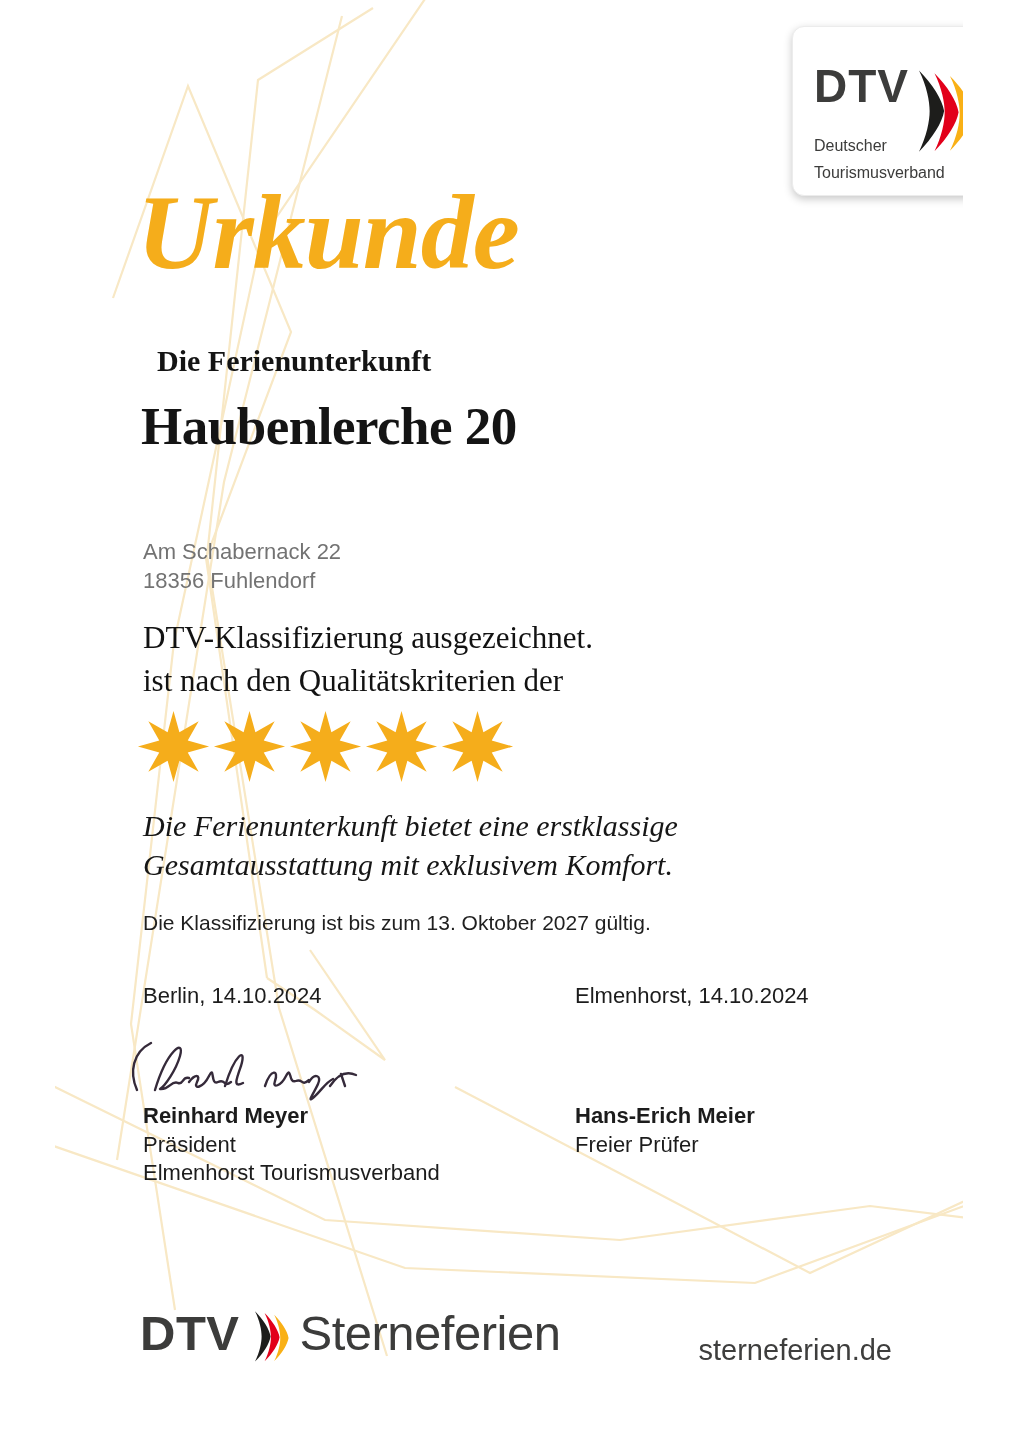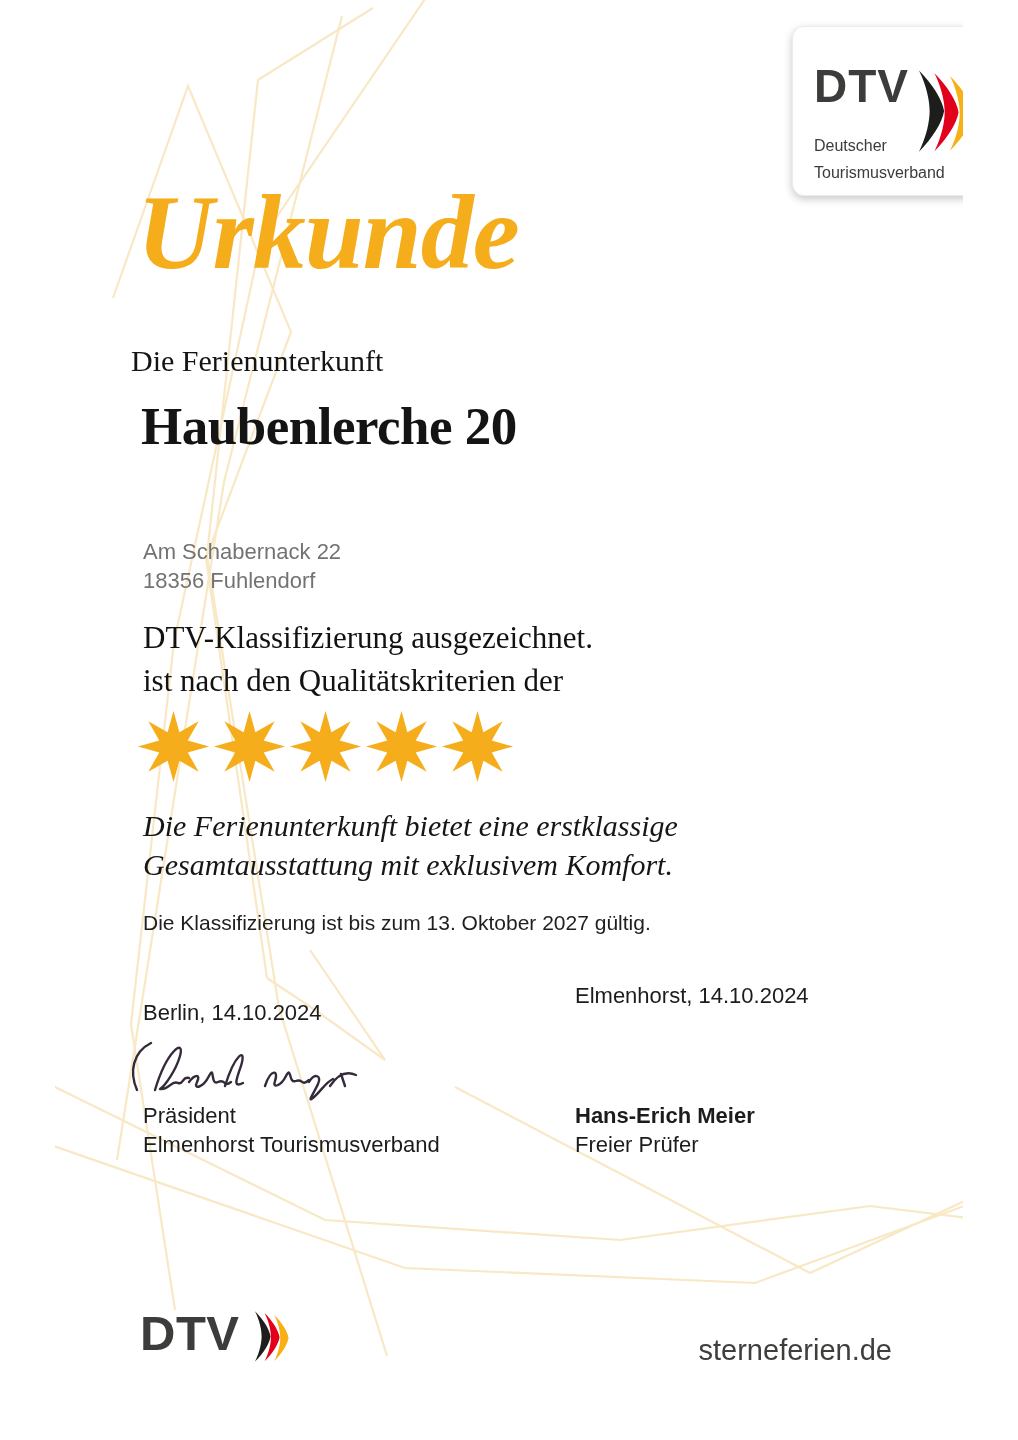--- a/index.html
+++ b/index.html
@@ -28,40 +28,40 @@
 
   
   .title{
     left:82px;top:162px;font-family:"Liberation Serif",serif;font-style:italic;
     font-weight:bold;font-size:106px;line-height:1.1;color:var(--gold);
     letter-spacing:-1px;
     margin-top:13px;
   }
 
   .intro{
-    left:76px;top:344px;font-family:"Liberation Serif",serif;font-weight:normal;
+    left:102px;top:344px;font-family:"Liberation Serif",serif;font-weight:bold;
     font-size:30px;color:#141414;
   }
   .property{
     left:86px;top:396px;font-family:"Liberation Serif",serif;font-weight:bold;
     font-size:53px;color:#141414;letter-spacing:-0.5px;
   }
   .address{left:88px;top:537px;font-size:22px;line-height:29px;color:#737373;}
   .statement{
     left:88px;top:616px;font-family:"Liberation Serif",serif;font-size:31px;
     line-height:43px;color:#121212;
   }
   .stars{left:82px;top:710px;display:flex;gap:3px;}
   .quote{
     left:88px;top:806px;font-family:"Liberation Serif",serif;font-style:italic;
     font-size:30px;line-height:39px;color:#161616;
   }
   .validity{left:88px;top:911px;font-size:21px;color:#1f1f1f;}
 
-  .date-left{left:88px;top:983px;font-size:22px;color:#1c1c1c;margin-top:17px;}
+  .date-left{left:88px;top:983px;font-size:22px;color:#1c1c1c;}
   .date-right{left:520px;top:983px;font-size:22px;color:#1c1c1c;}
   .signature{left:70px;top:1036px;}
   .sign-left{left:88px;top:1102px;font-size:22px;line-height:28.5px;}
   .sign-right{left:520px;top:1102px;font-size:22px;line-height:28.5px;}
   .sign-name{font-weight:bold;}
 
   
   .footer-logo{left:85px;top:1308px;display:flex;align-items:flex-start;}
   .footer-logo .acronym{
     font-size:49px;font-weight:bold;color:var(--logo_gray);line-height:50px;
@@ -155,31 +155,33 @@
     <path d="M30 54 C42 14 60 2 55 20 C51 34 40 50 35 53 C45 54 46 44 53 47 C59 49 57 40 64 42"></path>
     <path d="M64 46 C70 38 76 38 72 46 C68 54 78 52 84 40 C90 28 85 50 93 46 C101 42 98 52 106 46"></path>
     <path d="M100 50 C110 18 122 10 116 30 C111 44 108 52 118 47"></path>
     <path d="M140 50 C146 32 154 34 150 45 C147 53 156 50 161 40 C167 29 163 48 171 45 C178 42 176 51 184 44"></path>
     <path d="M184 46 C190 36 197 40 193 48 C189 57 181 68 189 61 C196 55 201 46 208 43"></path>
     <path d="M205 50 C213 38 222 35 231 39"></path>
     <path d="M216 38 L220 50"></path>
   </svg>
 
   <div class="abs sign-left">
+    <div class="sign-name">Reinhard Meyer</div>
     <div>Präsident</div>
     <div>Elmenhorst Tourismusverband</div>
   </div>
   <div class="abs sign-right">
     <div class="sign-name">Hans-Erich Meier</div>
     <div>Freier Prüfer</div>
   </div>
 
   <div class="abs footer-logo">
     <span class="acronym">DTV</span>
     <svg class="chevrons" width="36" height="56" viewBox="0 0 60 90">
       <path fill="var(--logo_black)" d="M0 2 C14 16 24 32 26 44 C24 56 14 72 0 86 C8 70 11 54 11 44 C11 34 8 18 0 2 Z"></path>
       <path fill="var(--logo_red)" transform="translate(16,3) scale(0.96)" d="M0 2 C14 16 24 32 26 44 C24 56 14 72 0 86 C8 70 11 54 11 44 C11 34 8 18 0 2 Z"></path>
       <path fill="var(--logo_gold)" transform="translate(32,6) scale(0.92)" d="M0 2 C14 16 24 32 26 44 C24 56 14 72 0 86 C8 70 11 54 11 44 C11 34 8 18 0 2 Z"></path>
     </svg>
+    <span class="brand">Sterneferien</span>
   </div>
   <div class="abs website">sterneferien.de</div>
 
 </div>
 
 </body></html>

